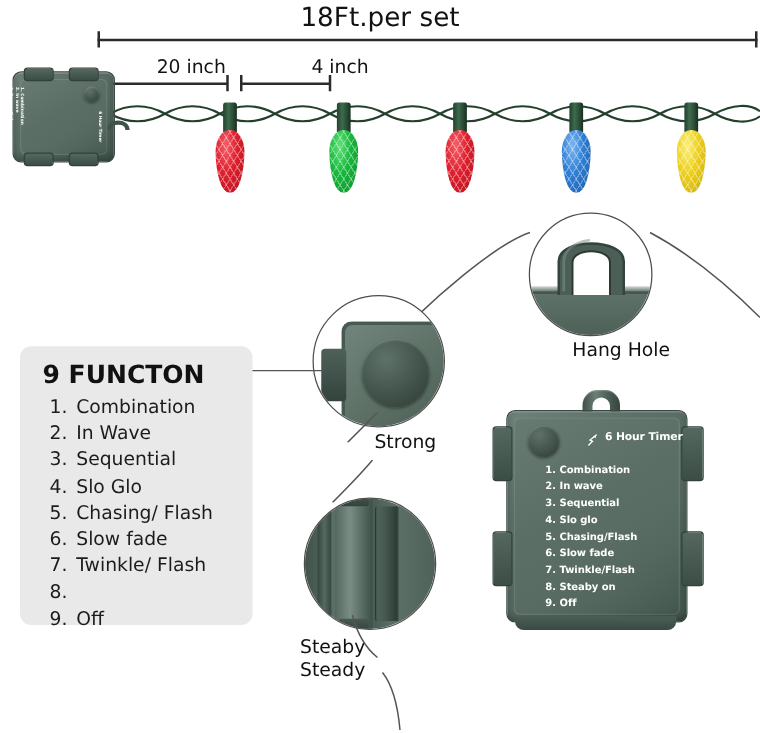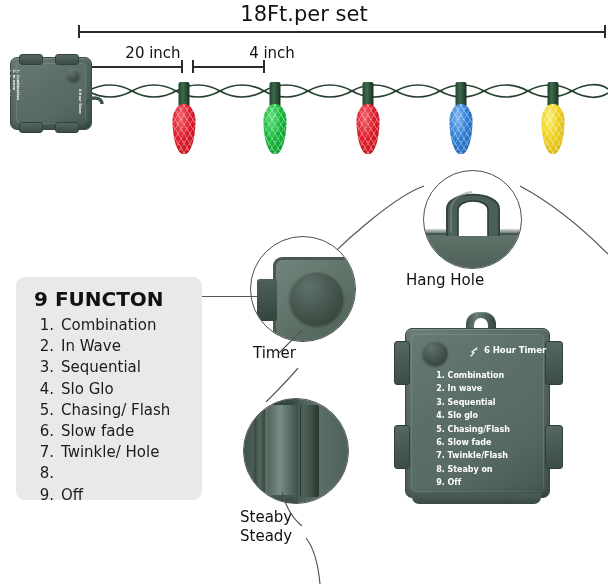--- a/index.html
+++ b/index.html
@@ -66,21 +66,21 @@
   
   #func-panel{left:16px;top:277px;width:186px;height:223px;background:#e9e9e9;border-radius:9px;text-decoration:underline;}
   #func-title{position:absolute;left:18px;top:10px;font-size:20px;font-weight:bold;color:#111;}
   #func-list{position:absolute;left:18px;top:38px;}
   #func-list ol{margin:0;padding:0;}
   #func-list li{list-style:none;font-size:15px;color:#1c1c1c;line-height:21.2px;display:flex;}
   #func-list .fn-num{width:20px;display:inline-block;text-align:right;margin-right:7px;}
 
   
   .callout{position:absolute;border-radius:50%;border:1.4px solid #4e4e4e;overflow:hidden;background:#fff;}
-  .callout-label{position:absolute;font-size:15px;color:#111;text-align:left;}
+  .callout-label{position:absolute;font-size:15px;color:#111;text-align:right;}
   .leader{position:absolute;border-top:1.3px solid #555;transform-origin:0 0;height:0;}
   .leader-curve{position:absolute;}
 
   
   .buckle-col{position:absolute;}
 </style>
 </head>
 <body>
 
 <div class="stage">
@@ -200,21 +200,21 @@
 
   <div class="callout" style="left:250px;top:236px;width:104px;height:104px;">
 
     <div style="position:absolute;left:22px;top:20px;width:110px;height:110px;border-radius:9px 0 0 0;
                 background:linear-gradient(140deg,#72857c,#56695f 55%,#43564e);
                 border-top:3px solid #465a51;border-left:3px solid #465a51;"></div>
     <div style="position:absolute;left:6px;top:42px;width:20px;height:42px;border-radius:3px;
                 background:linear-gradient(180deg,#4e6159,#33443d);"></div>
     <div class="btn-knob" style="left:38px;top:34px;width:55px;height:55px;"></div>
   </div>
-  <div class="callout-label" style="left:253px;top:344px;width:96px;">Timer</div>
+  <div class="callout-label" style="left:253px;top:344px;width:96px;">Strong</div>
 
   <div class="leader" style="left:196px;top:296px;width:62px;"></div>
 
   <svg class="leader-curve" style="left:276px;top:330px;" width="30" height="24" viewBox="0 0 30 24">
     <path d="M26,0 C18,8 10,16 2,24" fill="none" stroke="#555" stroke-width="1.2"></path>
   </svg>
 
   <div class="callout" style="left:243px;top:398px;width:104px;height:104px;">
     <div style="position:absolute;left:0;top:0;width:104px;height:104px;
                 background:linear-gradient(90deg,#40534a 0%,#56695f 18%,#6d8077 34%,#4a5d54 52%,#5d7067 70%,#4f6259 100%);"></div>
@@ -332,21 +332,21 @@
           <li>
             <span class="fn-num">5.</span>
             <span>Chasing/ Flash</span>
           </li>
           <li>
             <span class="fn-num">6.</span>
             <span>Slow fade</span>
           </li>
           <li>
             <span class="fn-num">7.</span>
-            <span>Twinkle/ Hole</span>
+            <span>Twinkle/ Flash</span>
           </li>
           <li>
             <span class="fn-num">8.</span>
           </li>
           <li>
             <span class="fn-num">9.</span>
             <span>Off</span>
           </li>
         </ol>
       </div>

